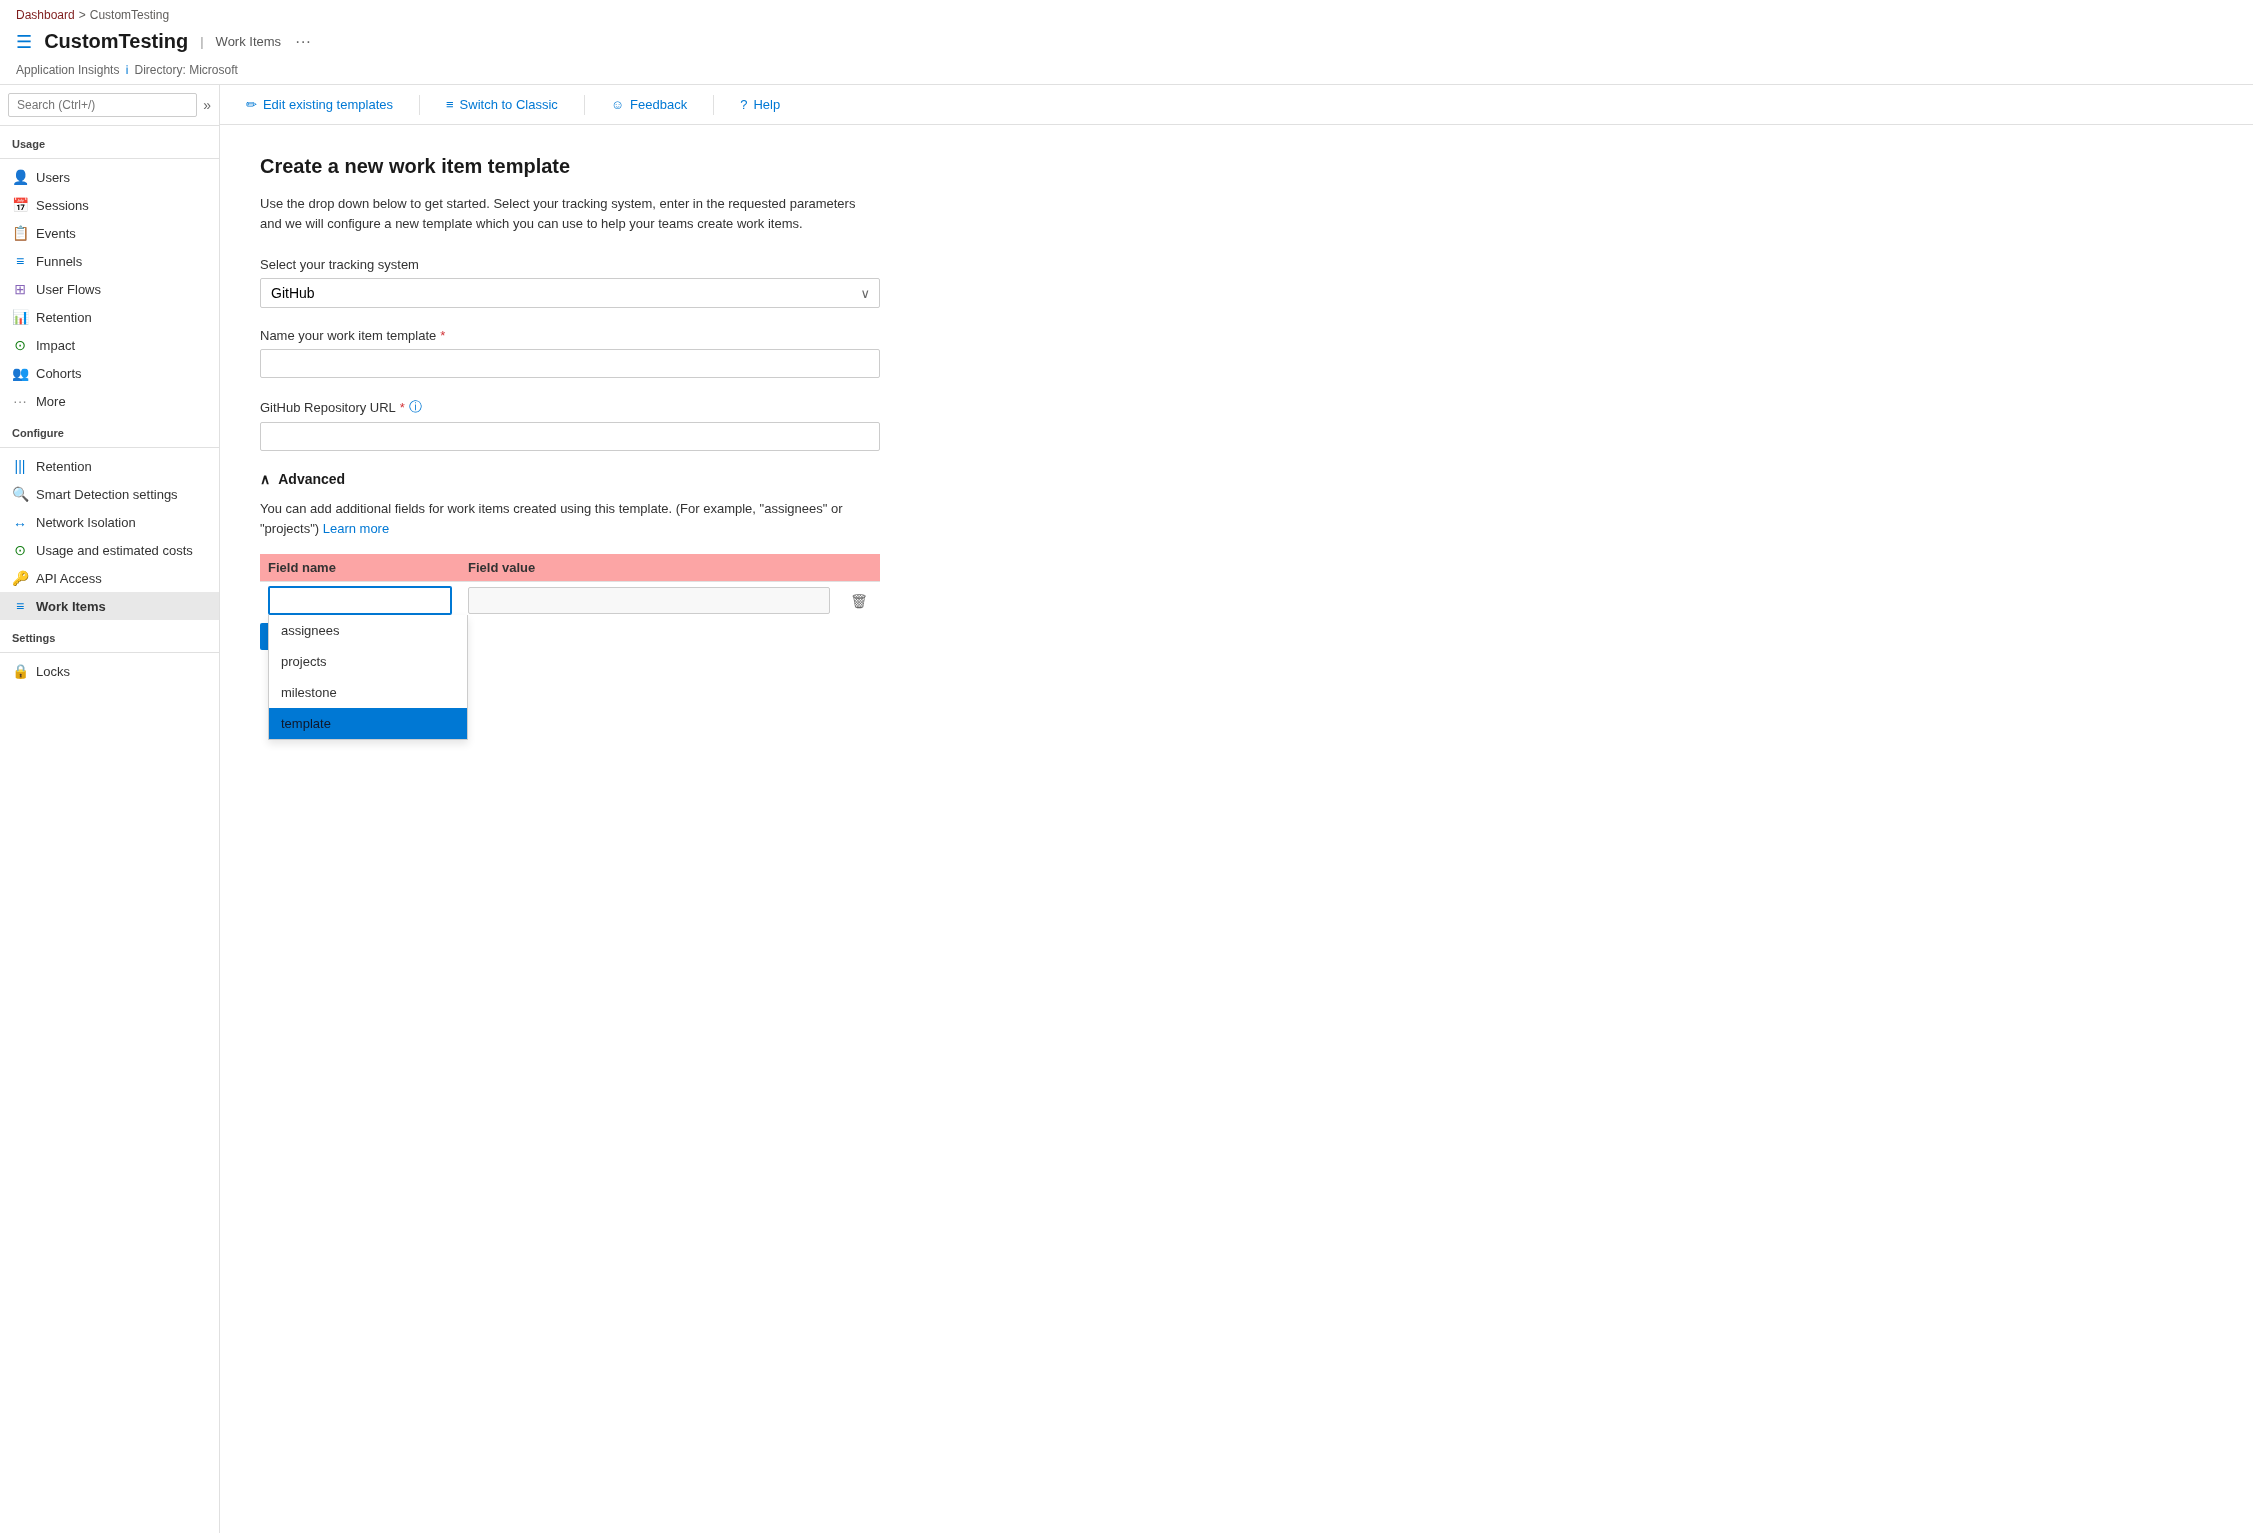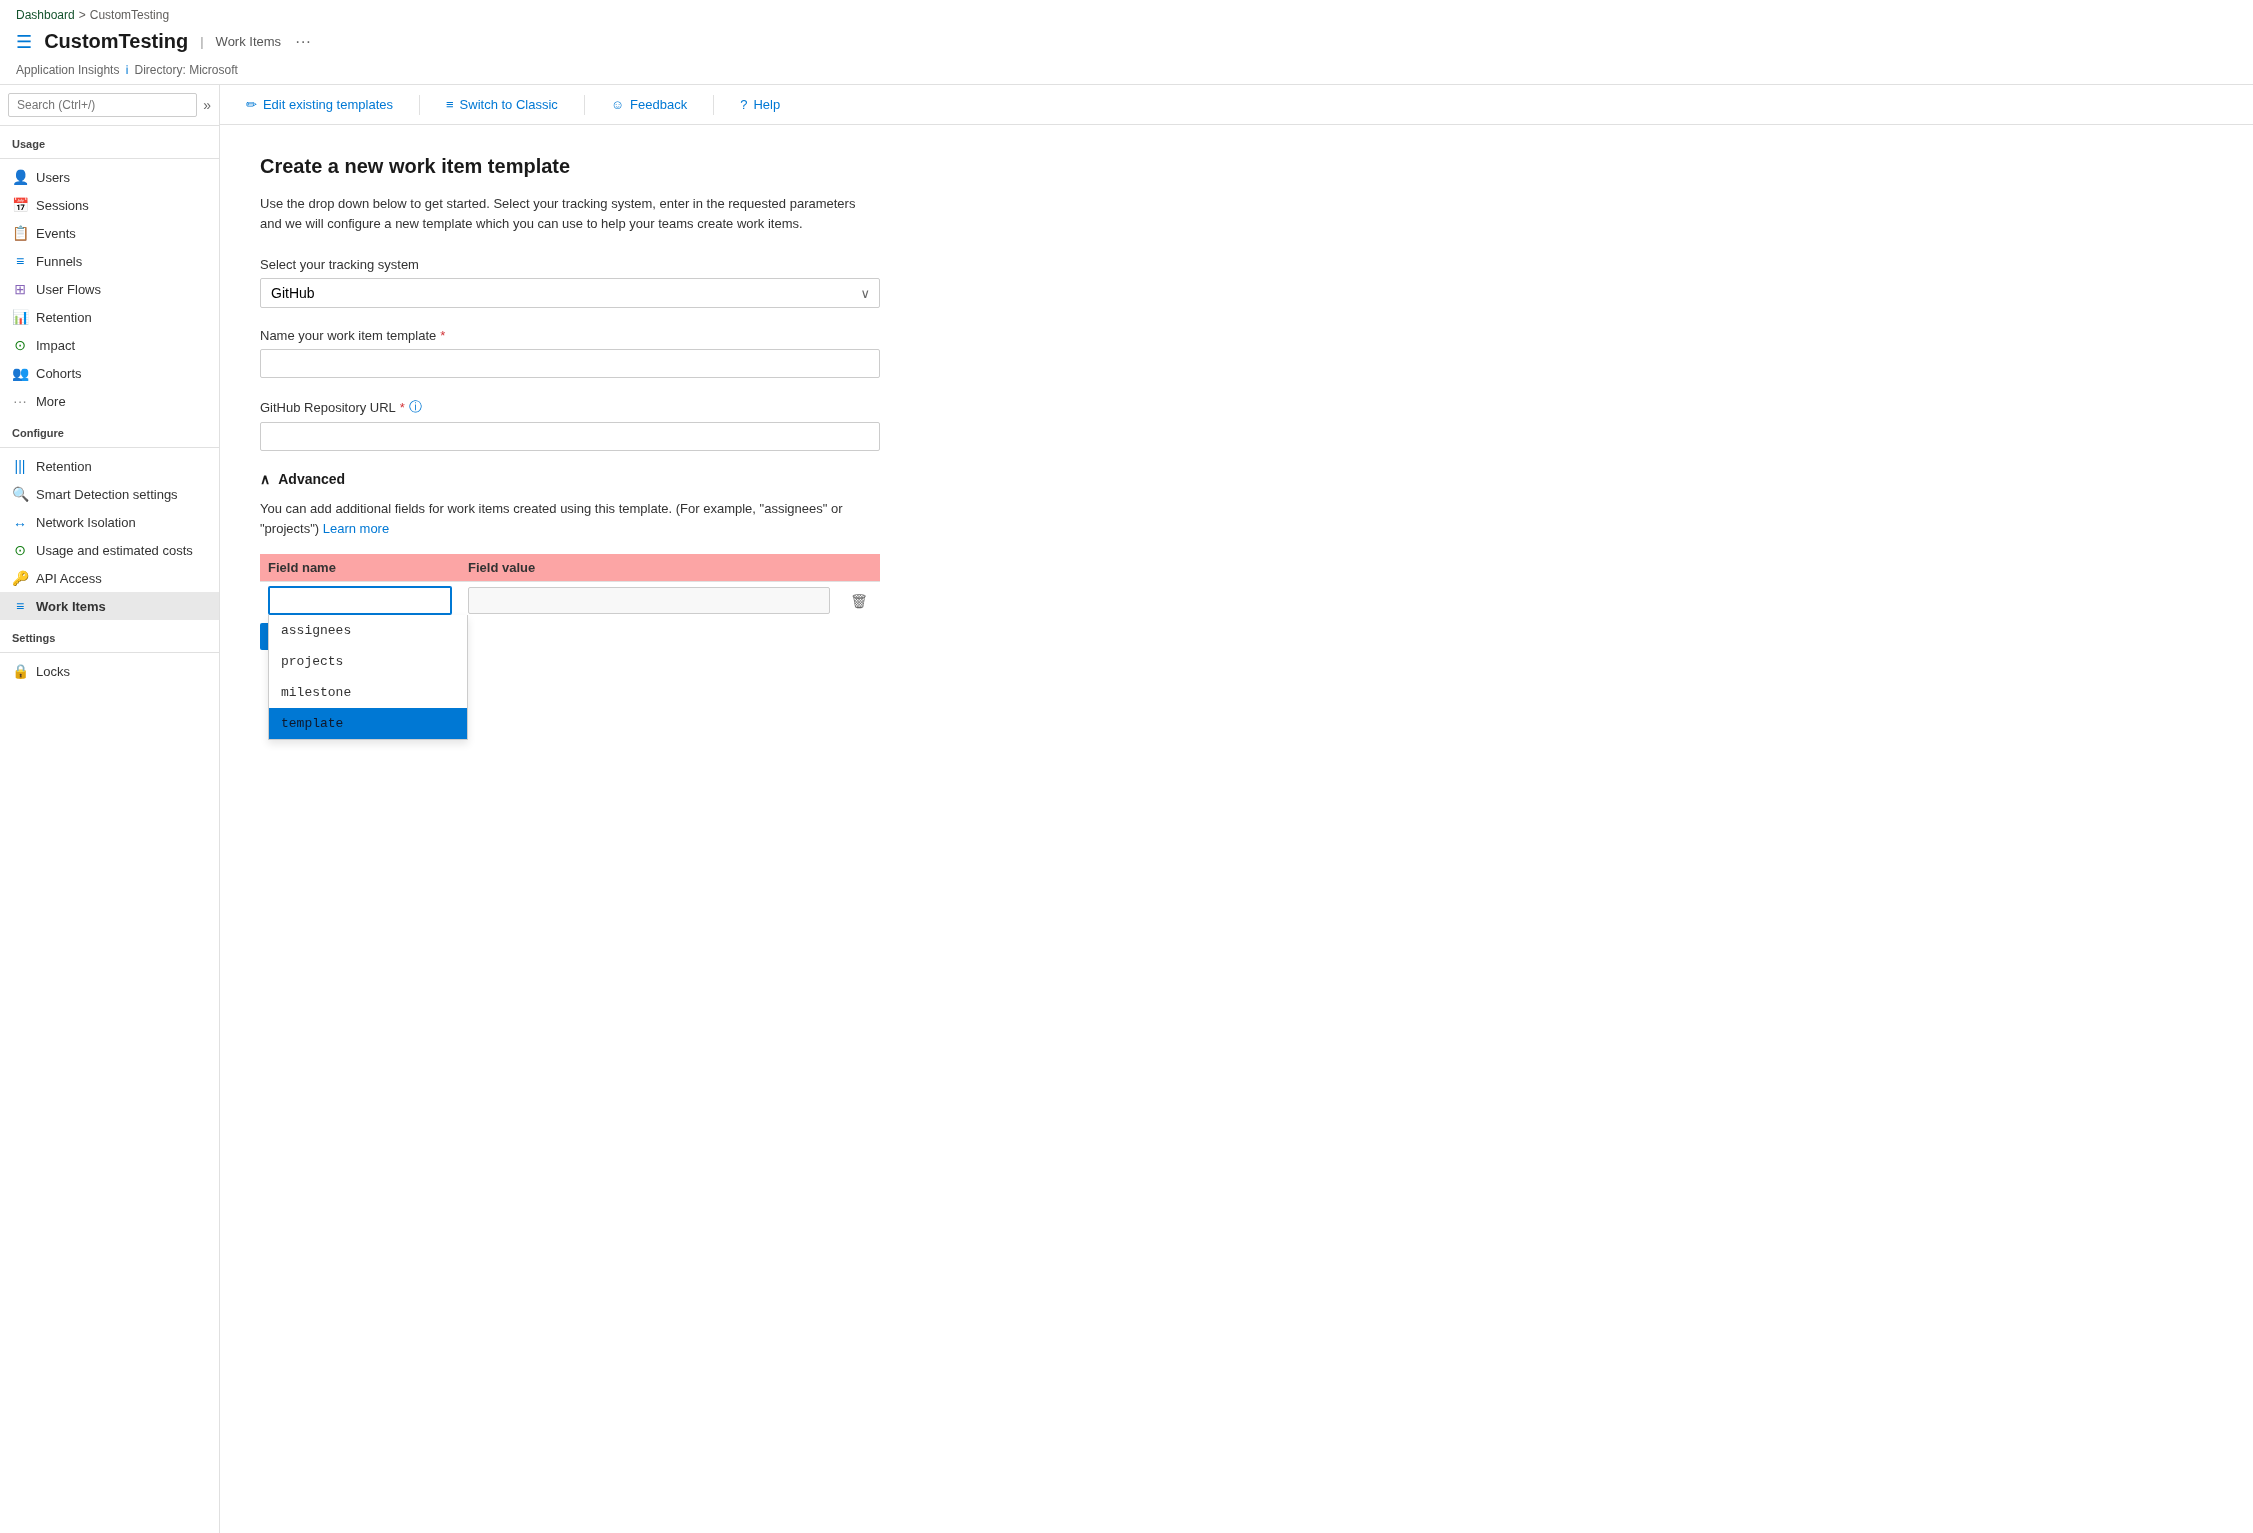--- a/index.html
+++ b/index.html
@@ -13,21 +13,21 @@
     }
     .breadcrumb {
       font-size: 12px;
       color: #0078d4;
       display: flex;
       align-items: center;
       gap: 4px;
       margin-bottom: 4px;
     }
     .breadcrumb span { color: #605e5c; }
-    .breadcrumb a { color: #14532d; text-decoration: none; }
+    .breadcrumb a { color: #7f1d1d; text-decoration: none; }
     .page-header {
       display: flex;
       align-items: center;
       gap: 8px;
       padding: 4px 0 8px 0;
     }
     .menu-icon { color: #0078d4; font-size: 18px; margin-right: 4px; }
     .page-title {
       font-size: 20px;
       font-weight: 600;
@@ -257,21 +257,20 @@
     .autocomplete-dropdown {
       position: absolute;
       top: 100%;
       left: 0;
       width: 200px;
       background: #fff;
       border: 1px solid #ccc;
       border-top: none;
       z-index: 100;
       box-shadow: 0 4px 8px rgba(0,0,0,0.1);
-      font-family: Liberation Mono, monospace;
     }
     .autocomplete-item {
       padding: 8px 12px;
       font-size: 13px;
       cursor: pointer;
       color: #333;
     }
     .autocomplete-item.selected { background: #0078d4; color: #0f172a; }
 
     

